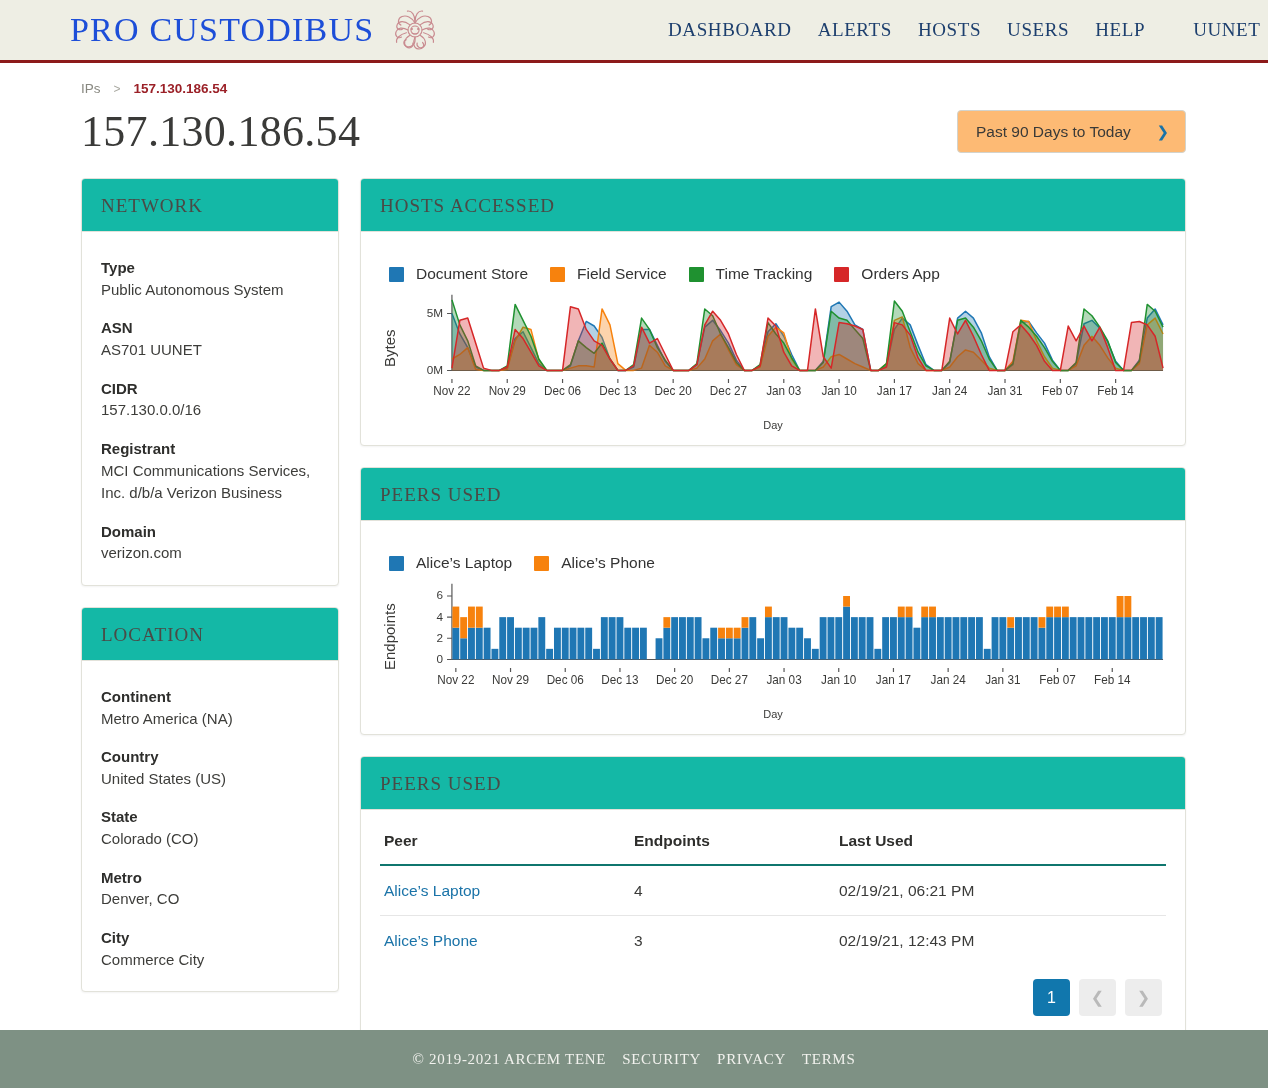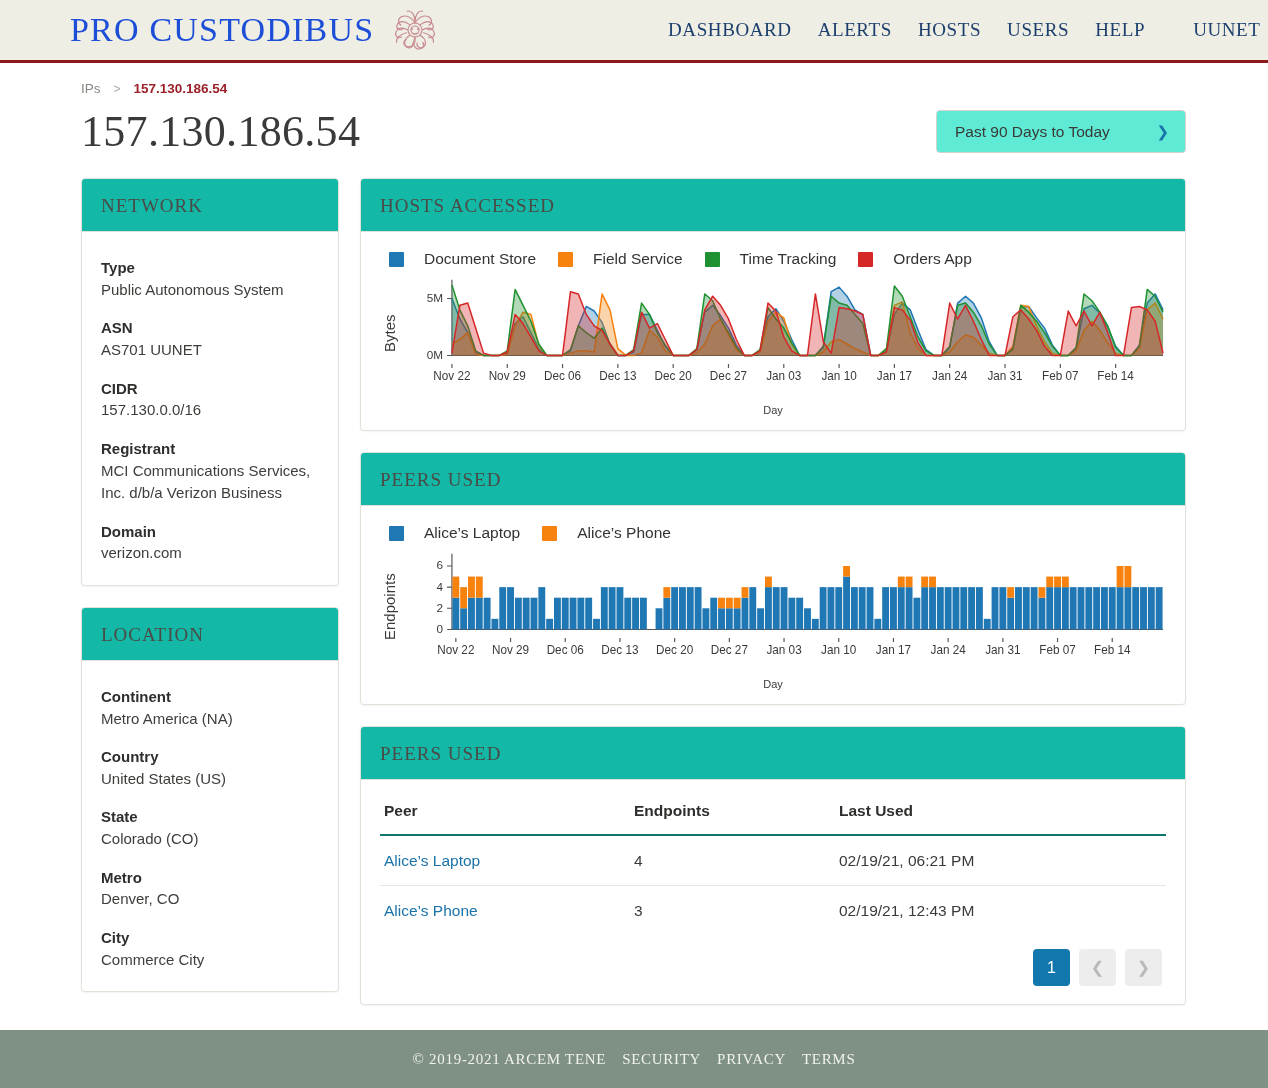--- a/index.html
+++ b/index.html
@@ -63,24 +63,24 @@
   }
   h1.page-title {
     margin:0;
     font-family:"Liberation Serif", serif;
     font-weight:400;
     font-size:44px;
     color:#3a3a38;
     letter-spacing:0.3px;
   }
   .daterange {
-    width:250px; height:43px;
+    width:229px; height:43px;
     border:1px solid #d3d3cc;
     border-radius:4px;
-    background:#5eead4;
+    background:#fdba74;
     display:flex; align-items:center; justify-content:space-between;
     padding:0 16px 0 18px;
     font-size:15.5px;
     color:#3a3a38;
     cursor:pointer;
   }
   .chev { color:#1a73a8; font-size:15px; }
 
   
   .layout {
@@ -123,21 +123,21 @@
   }
   .dl .term:first-child { margin-top:8px; }
   .dl .val { font-size:15px; color:#3d3d3a; line-height:1.5; }
 
   
   .legend {
     display:flex; align-items:center; gap:10px;
     padding:4px 0 6px 14px;
     flex-wrap:wrap;
   }
-  .legend .item { display:flex; align-items:center; gap:20px; margin-right:12px; }
+  .legend .item { display:flex; align-items:center; gap:12px; margin-right:12px;margin-top:15px; }
   .swatch { width:15px; height:15px; display:block; border-radius:1px; }
   .legend .lbl { font-size:15.5px; color:#333; }
 
   .plotwrap { display:flex; padding:4px 6px 2px 2px; }
   .ylabel {
     writing-mode:vertical-rl; transform:rotate(180deg);
     font-size:15px; color:#3a3a38;
     display:flex; align-items:center; justify-content:center;
     width:24px;
   }

